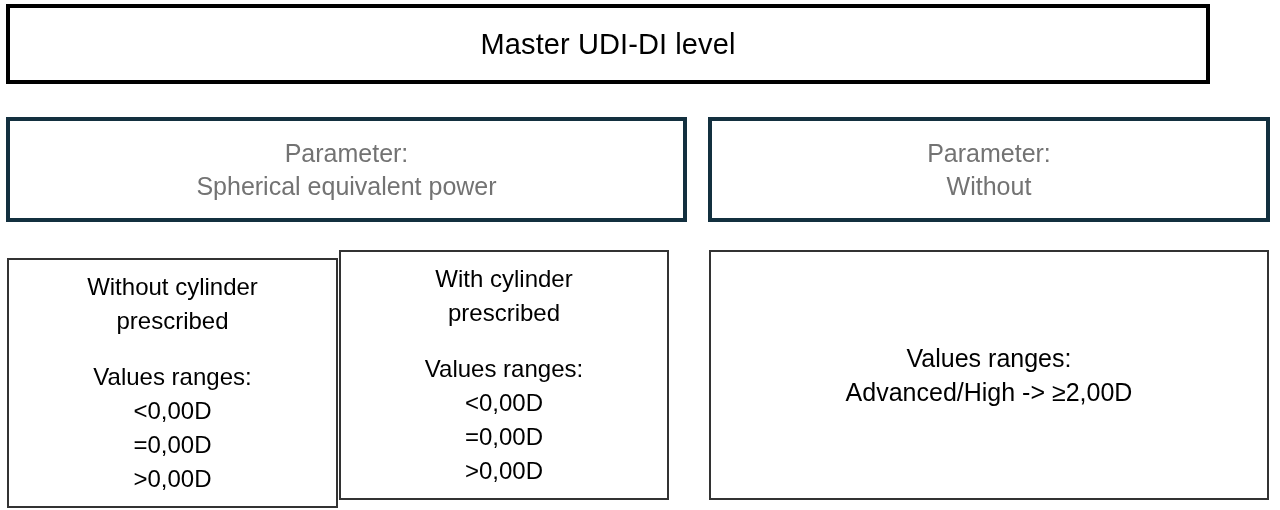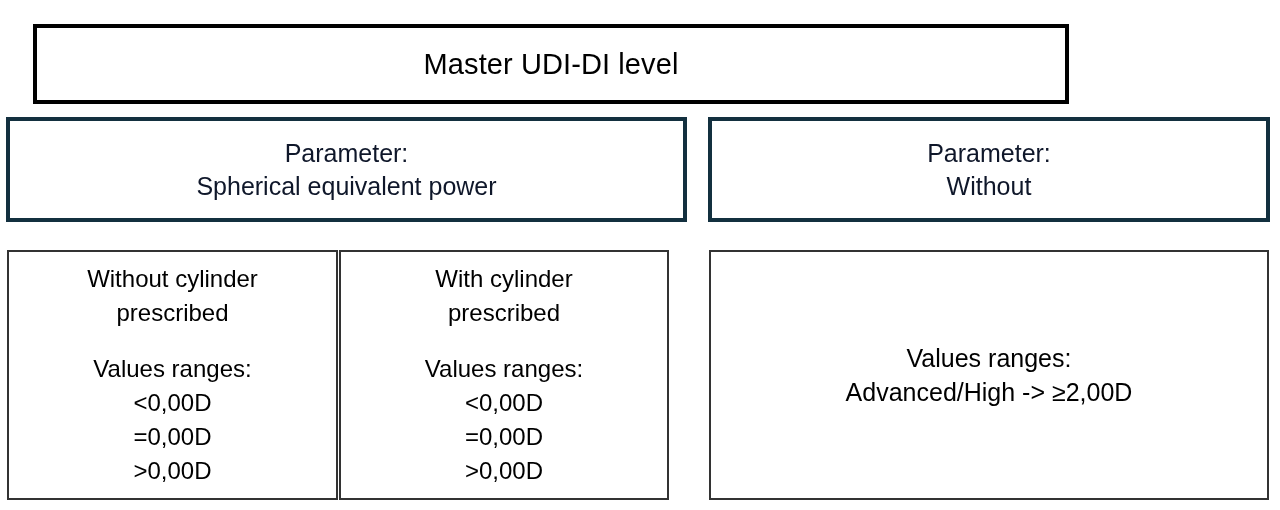--- a/index.html
+++ b/index.html
@@ -29,25 +29,24 @@
     display: flex;
     flex-direction: column;
     align-items: center;
     justify-content: center;
     text-align: center;
   }
 
   
   .box--root {
     left: 6px;
-    top: 24px;
-    width: 1036px;
+    top: 4px;
+    width: 1204px;
     height: 80px;
     border: 4px solid #000000;
-    margin-left: 27px;
   }
   .root-title {
     font-size: 29px;
     line-height: 34px;
     letter-spacing: 0.1px;
     color: #000000;
     font-weight: 400;
   }
 
   
@@ -60,33 +59,34 @@
     left: 6px;
     width: 681px;
   }
   .box--param-2 {
     left: 708px;
     width: 562px;
   }
   .param-line {
     font-size: 25px;
     line-height: 33px;
-    color: #0f172a;
+    color: #737373;
     font-weight: 400;
   }
 
   
   .box--values {
     top: 250px;
     height: 250px;
     border: 2px solid #333333;
   }
   .box--values-1 {
     left: 7px;
     width: 331px;
+    margin-top: 8px;
   }
   .box--values-2 {
     left: 339px;
     width: 330px;
   }
   .box--values-3 {
     left: 709px;
     width: 560px;
   }
 

